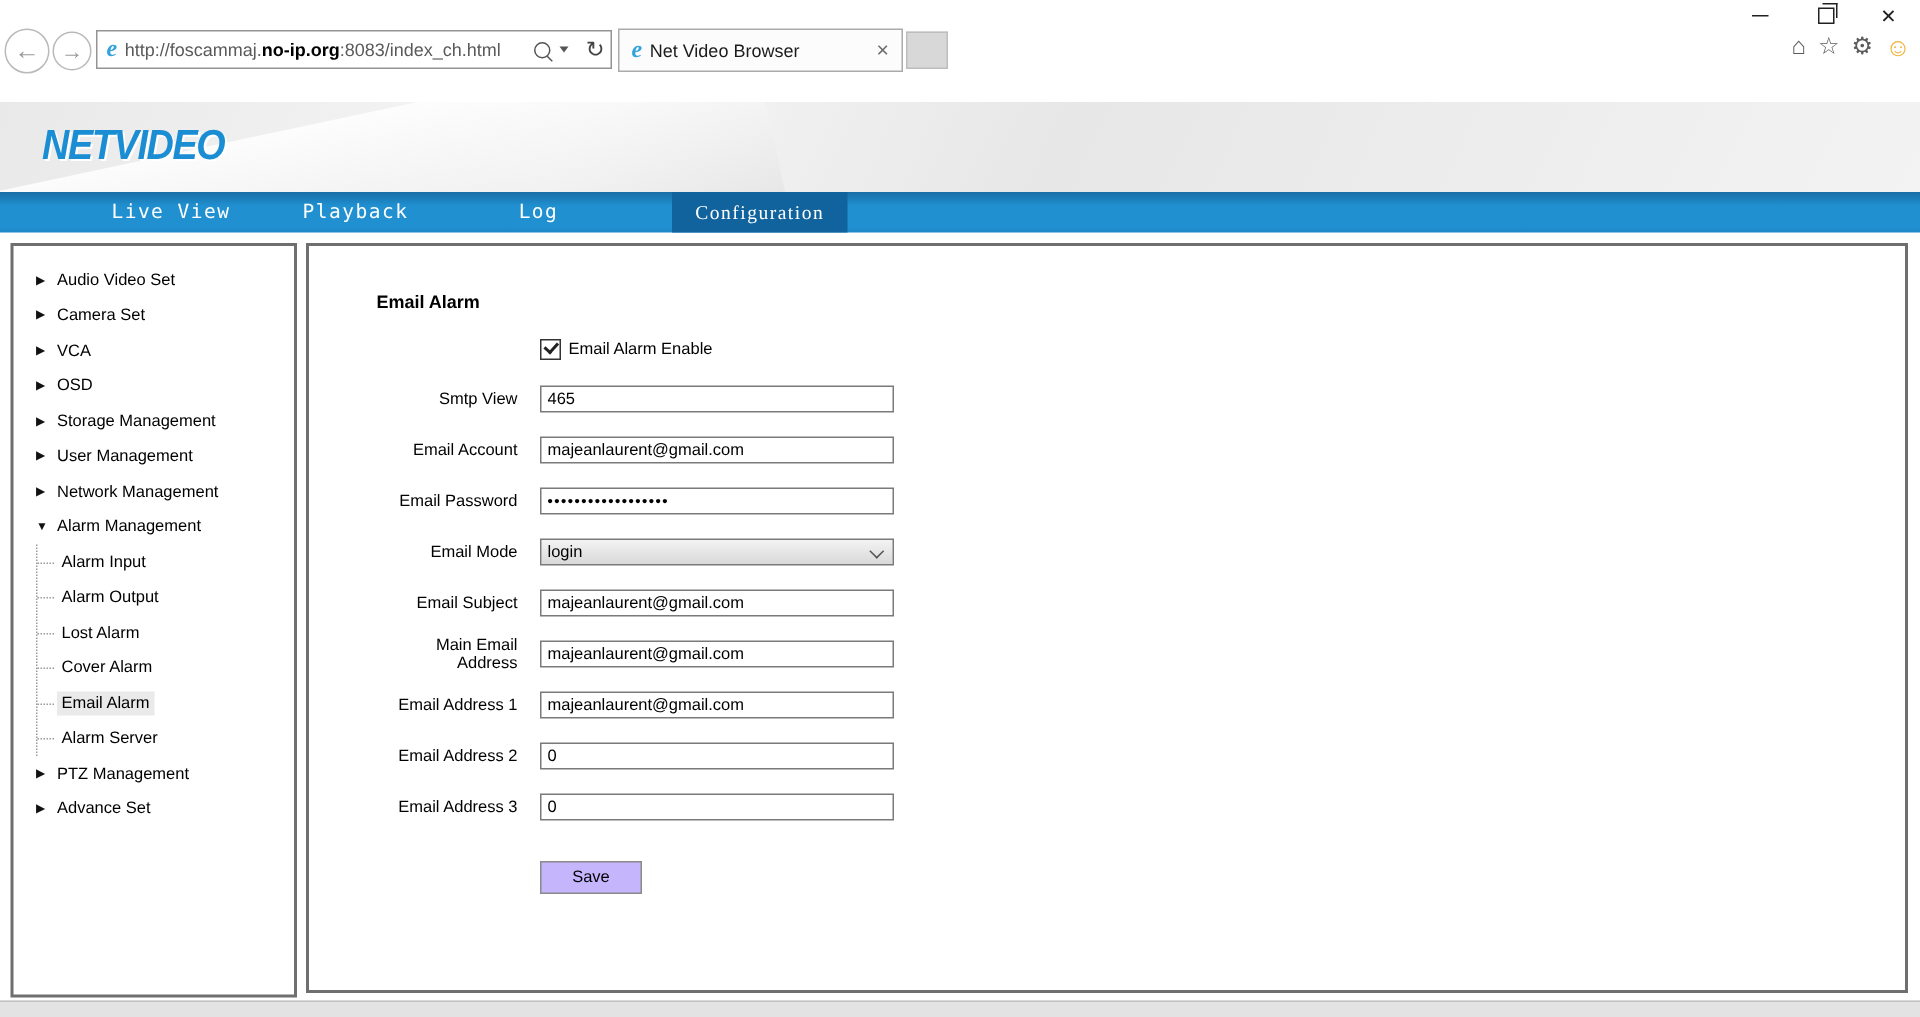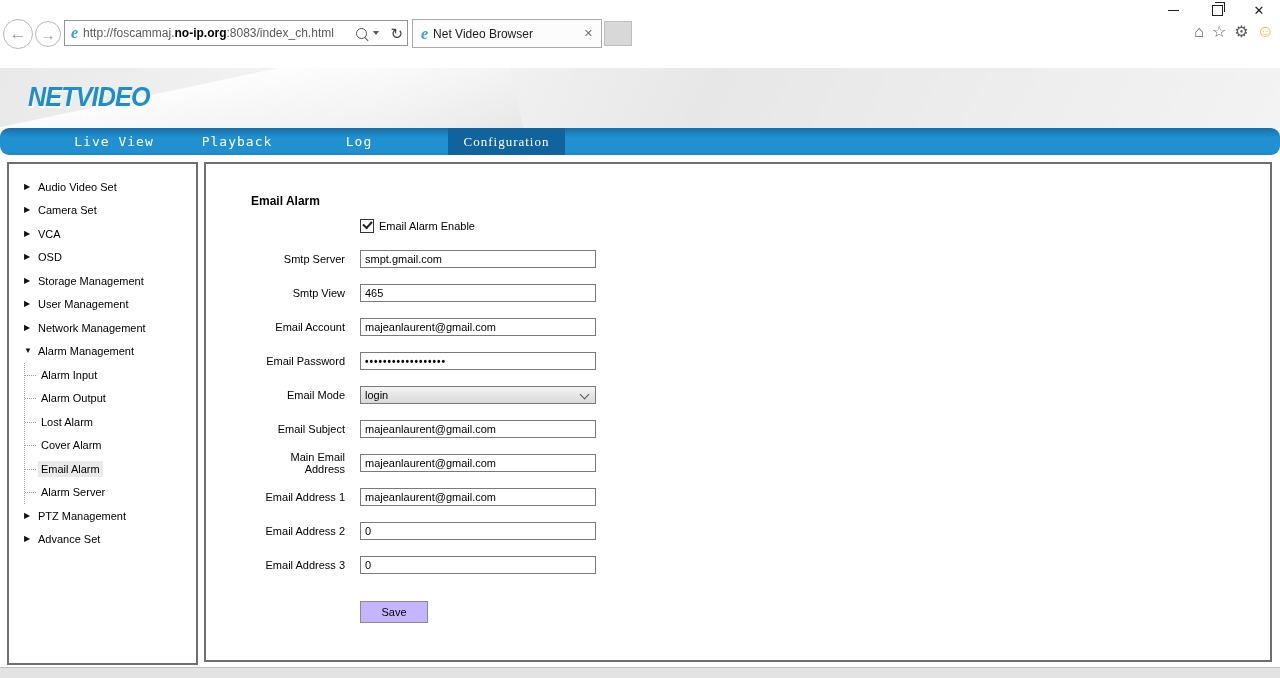--- a/index.html
+++ b/index.html
@@ -52,21 +52,21 @@
               background:linear-gradient(115deg,#e9e9e9 0%,#f6f6f6 30%,#e7e7e7 55%,#f3f3f3 100%);}
   .pageheader:before{content:"";position:absolute;left:-120px;top:18px;width:640px;height:120px;
                      background:linear-gradient(to bottom,rgba(255,255,255,0.85),rgba(200,200,200,0.25));
                      transform:rotate(-12deg);}
   .logo{position:absolute;left:28px;top:13px;font-size:28px;font-weight:800;font-style:italic;
         letter-spacing:-1px;color:#1b8ed3;transform:scaleX(0.9);transform-origin:left;
         text-shadow:1.5px 1.5px 0 rgba(255,255,255,0.95);}
 
   
   .navbar{position:absolute;left:0;top:128px;width:1280px;height:27px;
-          background:linear-gradient(to bottom,#196ea7 0%,#2090d1 35%,#2090d1 85%,#1e88c6 100%);border-radius:9px;}
+          background:linear-gradient(to bottom,#196ea7 0%,#2090d1 35%,#2090d1 85%,#1e88c6 100%);}
   .nav-tab{position:absolute;top:0;height:27px;display:flex;align-items:center;justify-content:center;
            color:#fff;font-family:"DejaVu Sans Mono",monospace;font-size:13px;letter-spacing:1px;white-space:nowrap;}
   .nav-tab:nth-child(1){left:54px;width:120px;}
   .nav-tab:nth-child(2){left:177px;width:120px;}
   .nav-tab:nth-child(3){left:299px;width:120px;}
   .nav-tab:nth-child(4){left:448px;width:117px;font-family:Liberation Serif, serif;}
   .nav-tab.active{background:#10639c;}
 
   
   .sidebar{position:absolute;left:7px;top:162px;width:191px;height:503px;border:2px solid #6f6f6f;
@@ -78,21 +78,21 @@
   .tree-group{margin-left:15px;border-left:1px dotted #9a9a9a;}
   .tree-child{position:relative;height:23.5px;display:flex;align-items:center;font-size:11px;color:#000;}
   .tree-child:before{content:"";position:absolute;left:0;top:50%;width:11px;border-top:1px dotted #9a9a9a;}
   .tree-child .lbl{margin-left:13px;padding:2px 3px;}
   .tree-child.selected .lbl{background:#eaeaea;}
 
   
   .mainpanel{position:absolute;left:204px;top:162px;width:1068px;height:500px;border:2px solid #6f6f6f;
              background:#fff;box-sizing:border-box;padding:30px 0 0 45px;}
   .form-title{font-size:12px;font-weight:bold;color:#000;height:14px;}
-  .check-row{margin-top:11px;margin-left:109px;display:flex;align-items:center;height:14px;}
+  .check-row{margin-top:18px;margin-left:109px;display:flex;align-items:center;height:14px;}
   .checkbox{width:12px;height:12px;border:1px solid #333;background:#fff;position:relative;}
   .checkbox:after{content:"";position:absolute;left:2px;top:1px;width:7px;height:4px;
                   border-left:2px solid #222;border-bottom:2px solid #222;transform:rotate(-48deg);}
   .check-label{font-size:11px;color:#000;margin-left:5px;}
   .form-rows{margin-top:17px;}
   .form-row{display:flex;align-items:center;height:18px;margin-bottom:16px;}
   .f-label{width:94px;text-align:right;font-size:11px;color:#000;flex:0 0 94px;}
   .f-input{margin-left:15px;width:236px;height:18px;border:1px solid #7a7a7a;box-sizing:border-box;
            font-size:11px;color:#000;padding:0 4px;font-family:"Liberation Sans",sans-serif;background:#fff;outline:none;}
   .f-input.pwd{font-weight:bold;letter-spacing:1px;font-size:10px;}
@@ -234,24 +234,20 @@
     </div>
 
   <div class="mainpanel">
     <div class="form-title">Email Alarm</div>
     <div class="check-row">
       <span class="checkbox"></span>
       <span class="check-label">Email Alarm Enable</span>
     </div>
     <div class="form-rows" id="form-rows">
         <div class="form-row">
-          <span class="f-label">Smtp Server</span>
-          <input class="f-input" type="text" value="smpt.gmail.com" style="">
-        </div>
-        <div class="form-row">
           <span class="f-label">Smtp View</span>
           <input class="f-input" type="text" value="465" style="">
         </div>
         <div class="form-row">
           <span class="f-label">Email Account</span>
           <input class="f-input" type="text" value="majeanlaurent@gmail.com" style="">
         </div>
         <div class="form-row">
           <span class="f-label">Email Password</span>
           <input class="f-input pwd" type="text" value="••••••••••••••••••" style="">

